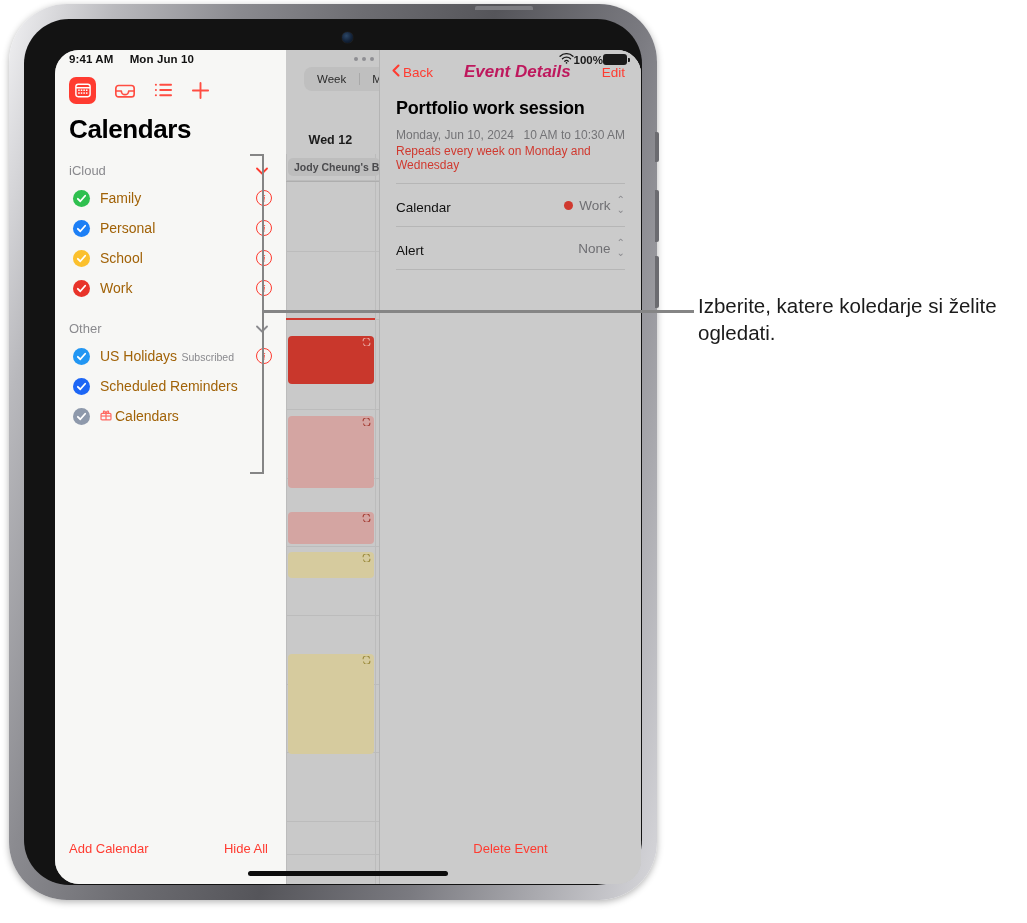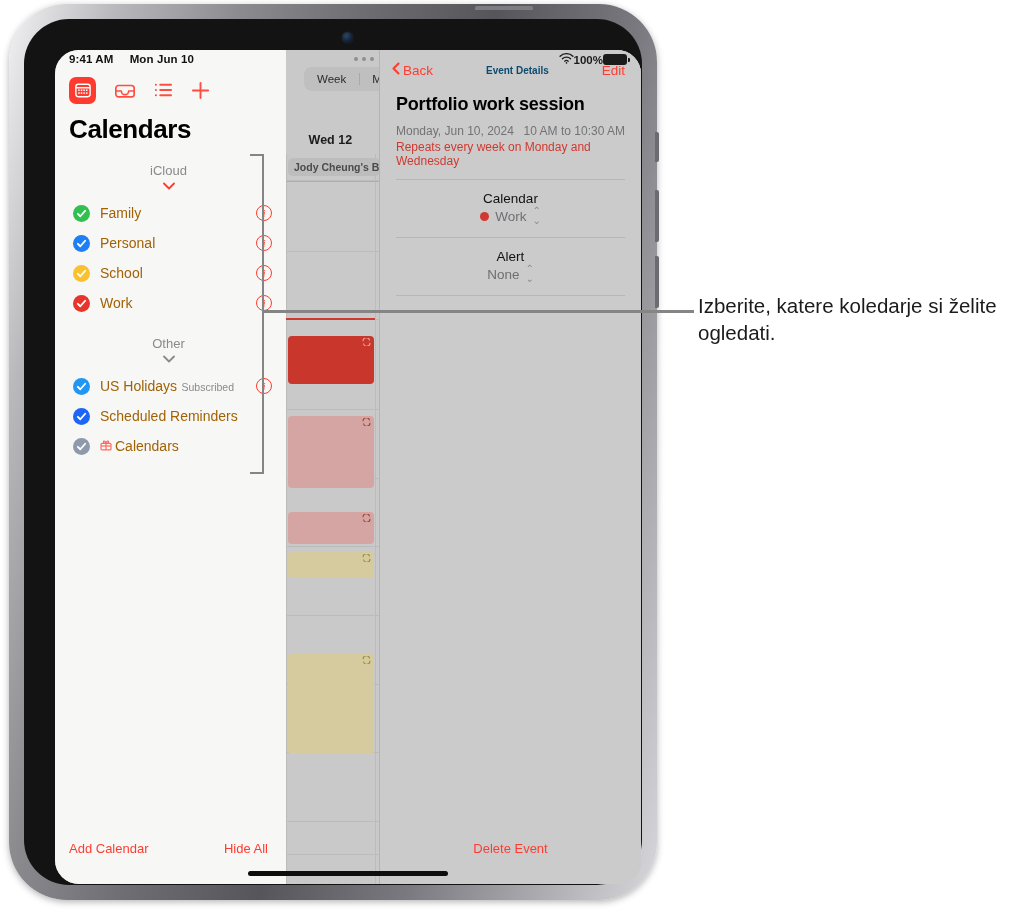--- a/index.html
+++ b/index.html
@@ -94,21 +94,21 @@
     width: 27px; height: 27px; border-radius: 7px; background: #ff3b30;
     display: flex; align-items: center; justify-content: center;
   }
   .sb-title {
     font-size: 26px; font-weight: bold; color: #000;
     padding: 6px 0 0 14px; letter-spacing: -.4px;
   }
   .group-head {
     display: flex; align-items: center; justify-content: space-between;
     padding: 18px 18px 5px 14px;
-    font-size: 13px; color: #8a8a8e; flex-direction: column;
+    font-size: 13px; color: #8a8a8e;
   }
   .chev { color: #ff3b30; font-size: 13px; font-weight: bold; }
   .cal-row {
     display: flex; align-items: center;
     padding: 6px 14px 6px 18px; min-height: 30px; gap: 10px;
   }
   .check {
     width: 17px; height: 17px; border-radius: 50%;
     display: flex; align-items: center; justify-content: center;
     color: #fff; font-size: 11px; font-weight: bold; flex: 0 0 auto;
@@ -215,35 +215,35 @@
     position: absolute; left: 324px; top: 0; right: 0; height: 834px;
     background: #cbcbcb; z-index: 30;
     border-left: 1px solid #b4b4b4;
     display: flex; flex-direction: column;
   }
   .d-nav {
     display: flex; align-items: center; justify-content: space-between;
     padding: 12px 16px 10px 12px;
   }
   .d-back { display: flex; align-items: flex-end; gap: 3px; font-size: 13.5px; color: #ff3b30; }
-  .d-title { font-size: 10px; font-weight: bold; color: #0c4a6e; }
+  .d-title { font-size: 17px; font-weight: bold; color: #be185d; font-style: italic; }
   .d-edit { font-size: 13.5px; color: #ff3b30; }
   .d-evt-title {
     font-size: 18px; font-weight: bold; color: #000;
     padding: 6px 16px 0 16px; letter-spacing: -.2px;
   }
   .d-when {
     display: flex; justify-content: space-between;
     padding: 9px 16px 0 16px; font-size: 12px; color: #737376;
   }
   .d-repeat { padding: 2px 16px 0 16px; font-size: 12px; color: #d0392f; }
   .d-sep { height: 1px; background: #b6b6b6; margin: 11px 16px 0 16px; }
   .d-row {
-    display: flex; align-items: center; justify-content: space-between;
-    padding: 11px 16px 11px 16px; font-size: 13.5px; color: #111; flex-direction: column;
+    display: flex; align-items: flex-end; justify-content: space-between;
+    padding: 11px 16px 11px 16px; font-size: 13.5px; color: #111;
   }
   .d-val { display: flex; align-items: center; gap: 6px; font-size: 13.5px; color: #6f6f73; }
   .d-dot { width: 9px; height: 9px; border-radius: 50%; background: #d0392f; }
   .stepper { font-size: 10px; color: #8a8a8e; line-height: 1; }
   .d-delete {
     margin-top: auto; text-align: center; font-size: 13px;
     color: #ff3b30; padding-bottom: 28px;
   }
   .home-ind {
     position: absolute; left: 50%; transform: translateX(-50%);

